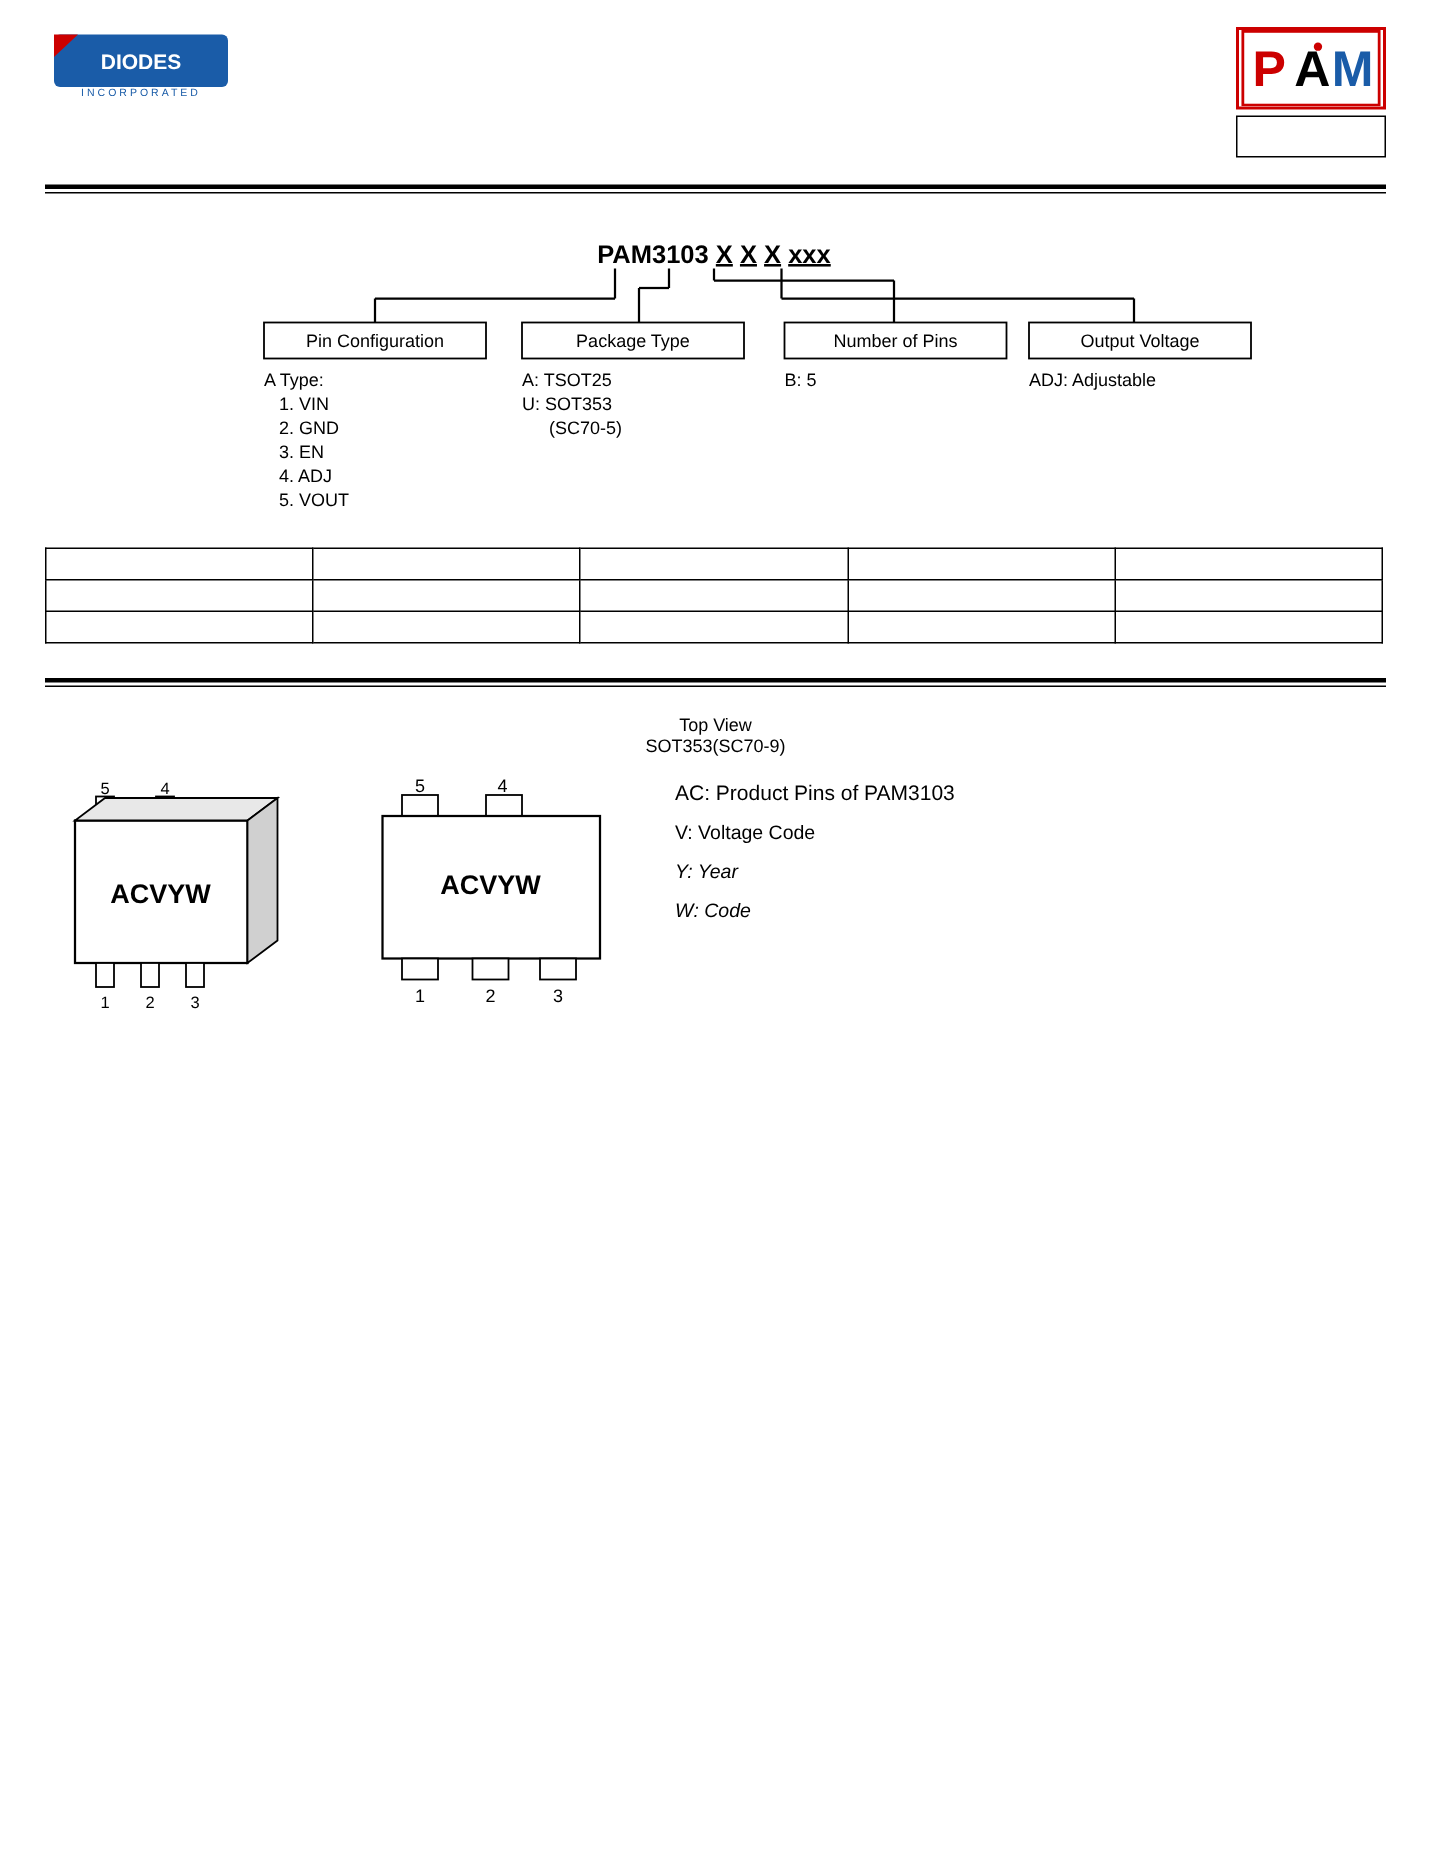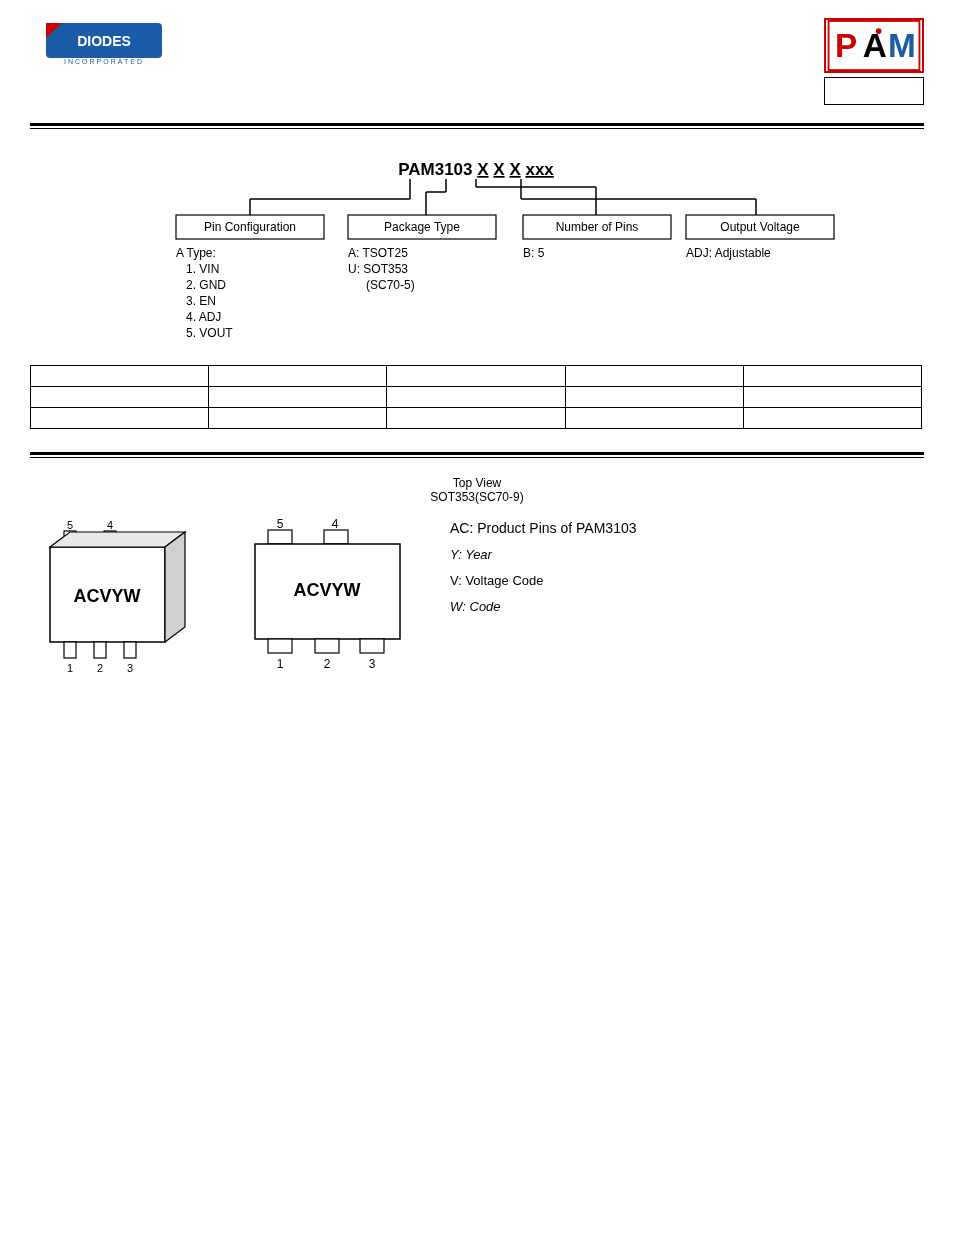--- a/index.html
+++ b/index.html
@@ -10,21 +10,21 @@
       color: #000;
       width: 954px;
       min-height: 1235px;
     }
 
     
     .header {
       display: flex;
       justify-content: space-between;
       align-items: flex-start;
-      padding: 18px 30px 10px 44px;
+      padding: 18px 30px 10px 34px;
     }
 
     .diodes-logo {
       width: 120px;
       height: 55px;
     }
 
     .pam-logo-container {
       display: flex;
       flex-direction: column;
@@ -326,20 +326,20 @@
         <rect x="120" y="125" width="24" height="14" fill="white" stroke="black" stroke-width="1.2"></rect>
 
         <text x="40" y="154" text-anchor="middle">1</text>
         <text x="87" y="154" text-anchor="middle">2</text>
         <text x="132" y="154" text-anchor="middle">3</text>
       </svg>
     </div>
 
     <div class="marking-legend">
       <div style="font-size:14px; font-weight: normal;">AC:  Product Pins of PAM3103</div>
+      <div style="font-size:13px;"> V:  Voltage Code</div>
       <div style="font-size:13px; font-style: italic;"> Y:  Year</div>
-      <div style="font-size:13px;"> V:  Voltage Code</div>
       <div style="font-size:13px; font-style: italic;"> W:  Code</div>
     </div>
   </div>
 </div>
 
 <div class="bottom-space"></div>
 
 </body></html>

